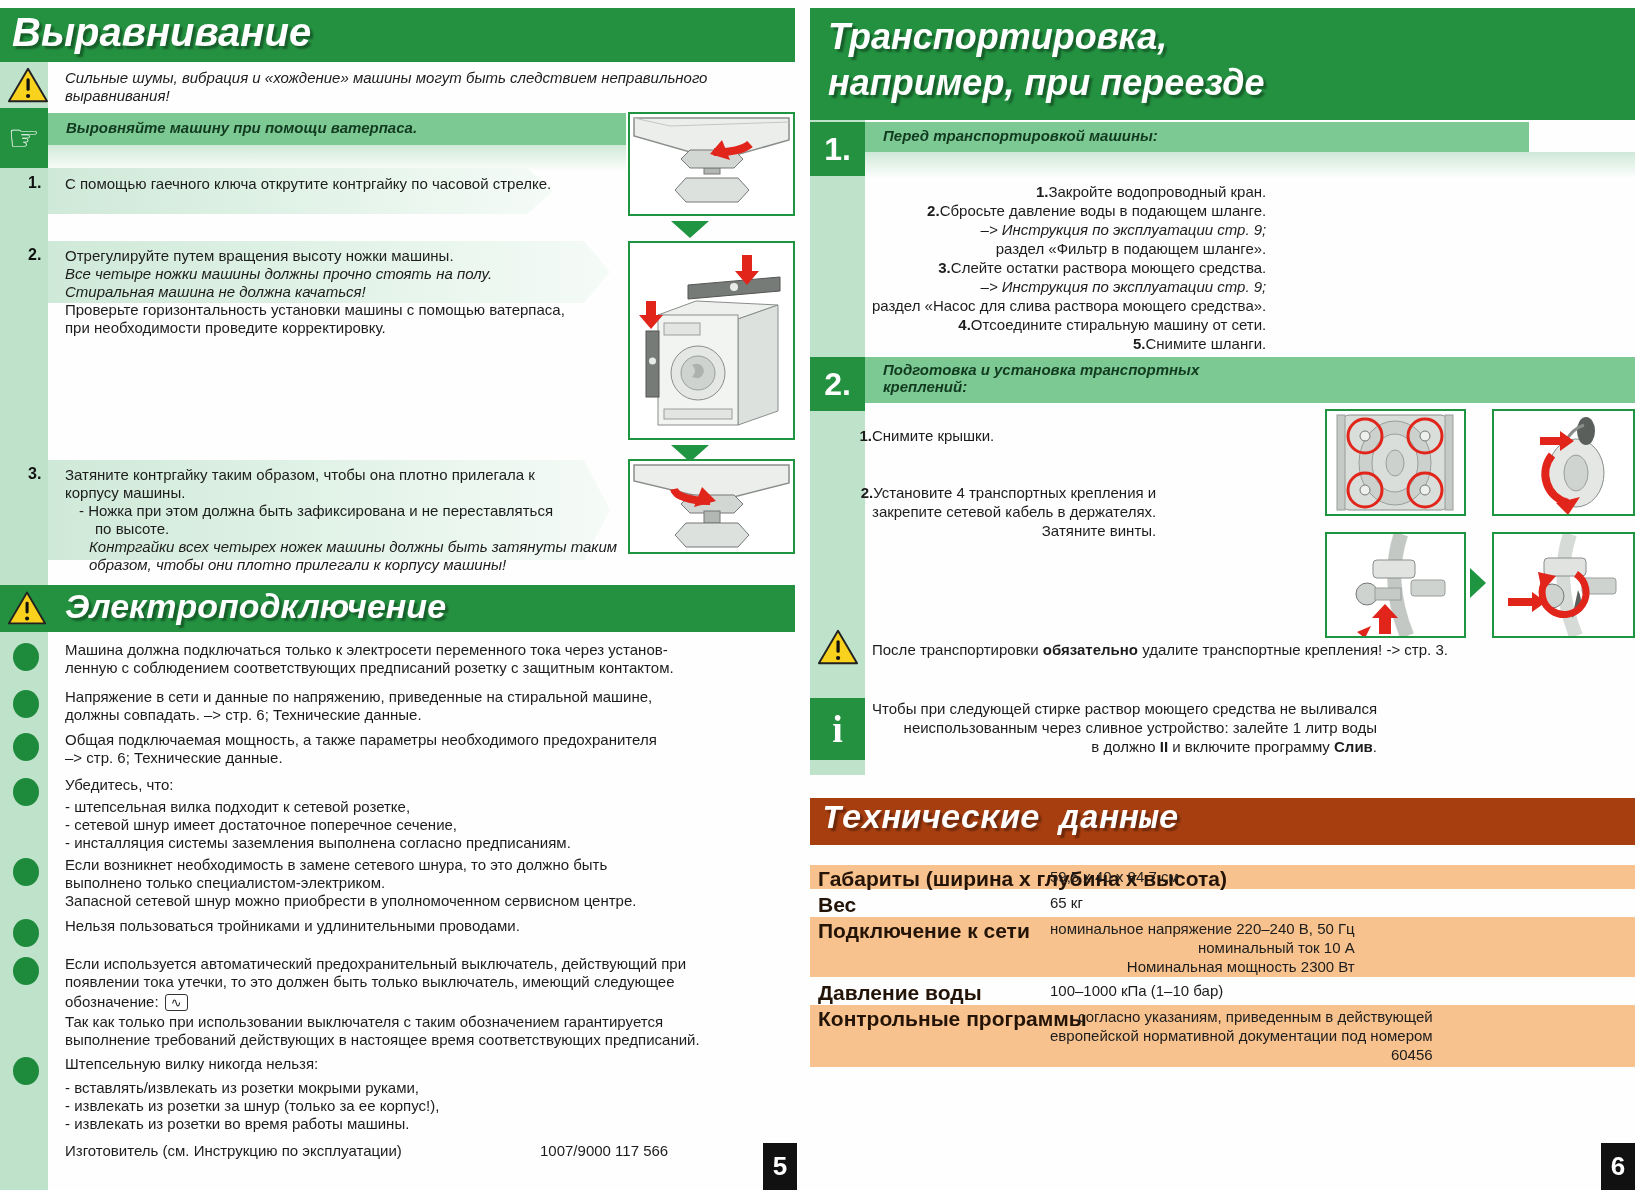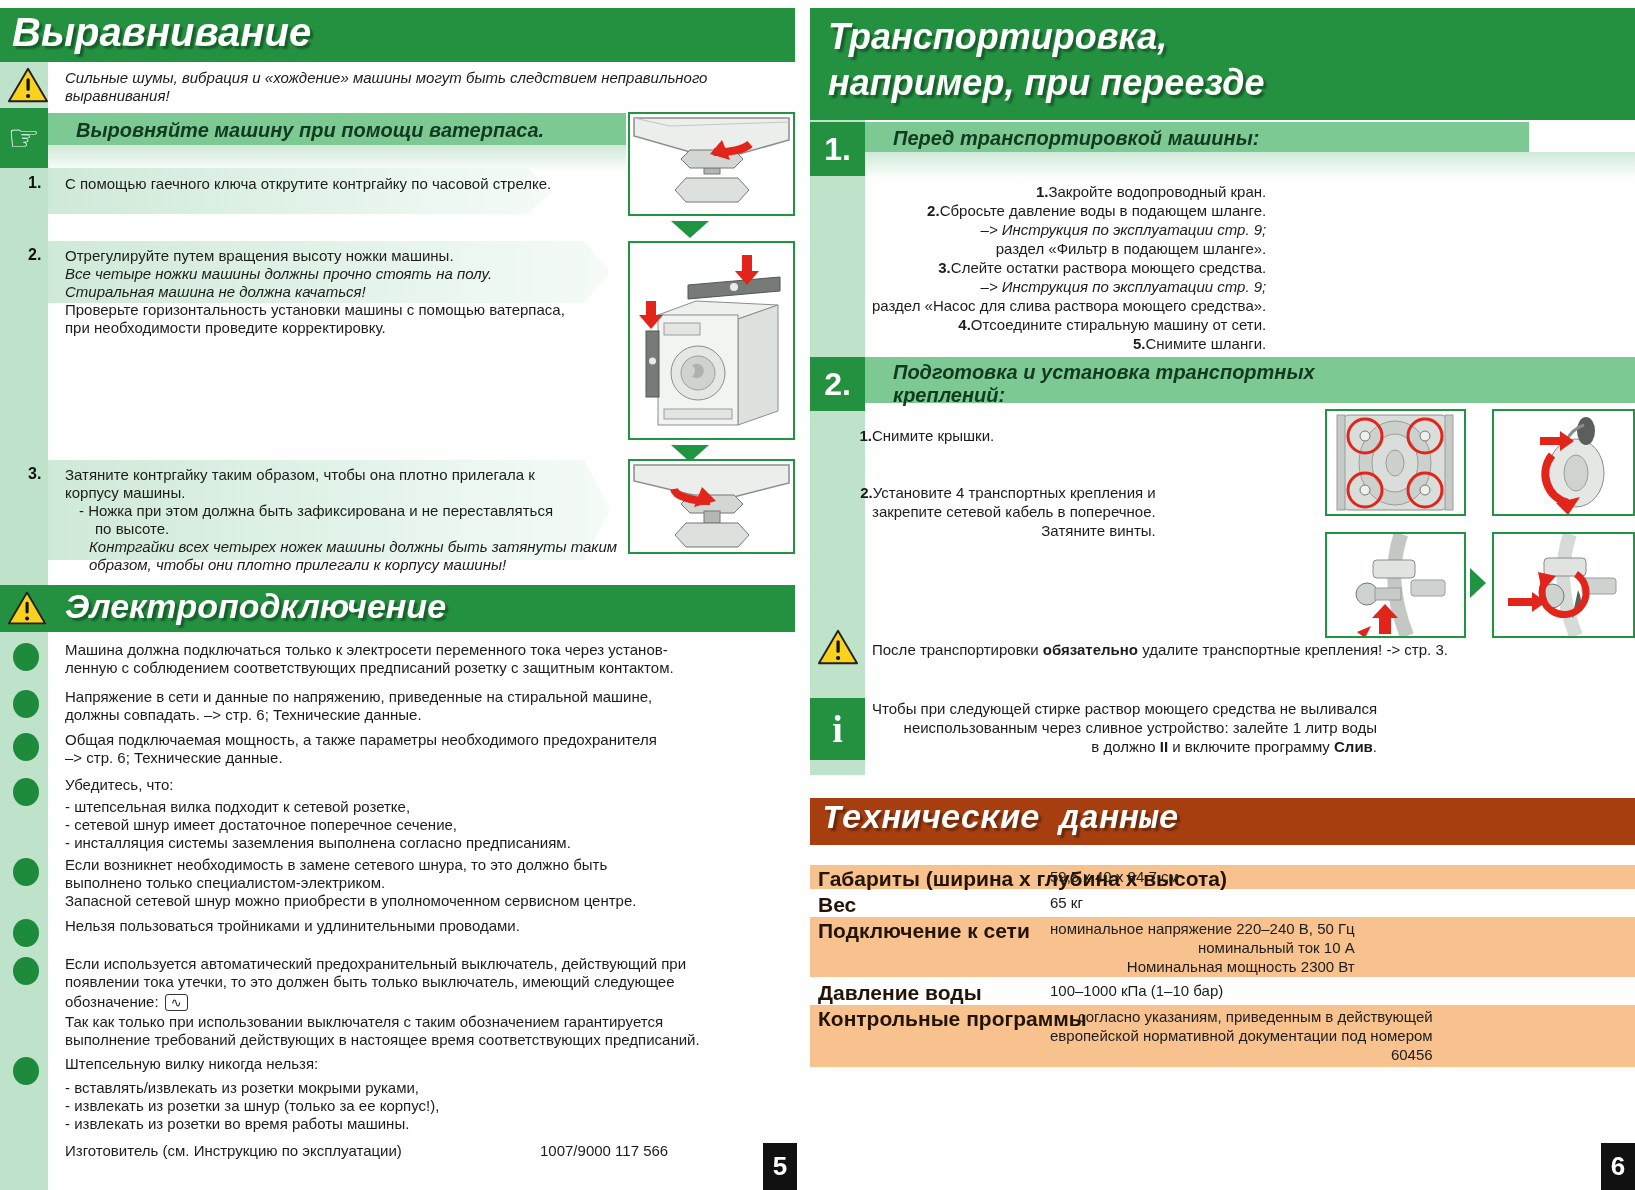--- a/index.html
+++ b/index.html
@@ -23,21 +23,21 @@
   .ind2{ padding-left:30px; }
   .ind3{ padding-left:24px; }
 
   .stepnum { position:absolute; font-size:16px; font-weight:bold; color:#111; }
 
   
   .band { position:absolute; background:linear-gradient(90deg,#cfe9d8 0%,#e9f6ee 70%,#f5fbf7 100%);
           clip-path:polygon(0 0, calc(100% - 26px) 0, 100% 50%, calc(100% - 26px) 100%, 0 100%); }
 
   .instr-bar { position:absolute; background:#7cc994; }
-  .instr-bar span { display:block; font-size:20px; font-weight:bold; font-style:italic; color:#113a1e; padding:6px 0 0 28px; }
+  .instr-bar span { display:block; font-size:15px; font-weight:bold; font-style:italic; color:#113a1e; padding:6px 0 0 18px; }
   .fade { position:absolute; background:linear-gradient(180deg,#cfe9d8 0%, rgba(244,250,246,0) 100%); }
 
   .icon-block { position:absolute; background:#239140; display:flex; align-items:center; justify-content:center; }
   .hand-glyph { font-family:"DejaVu Sans", sans-serif; color:#fff; font-size:36px; line-height:1; }
   .info-glyph { color:#fff; font-size:38px; font-weight:bold; font-family:"Liberation Serif", serif; line-height:1; }
   .bignum { color:#fff; font-size:32px; font-weight:bold; }
 
   .bullet { position:absolute; width:26px; height:28px; border-radius:50%; background:#1d8a3c; left:13px; }
 
   .imgbox { position:absolute; border:2px solid #1f9441; background:#fff; display:flex; align-items:center; justify-content:center; overflow:hidden; }
@@ -265,21 +265,21 @@
   <div class="instr-bar" style="left:865px;top:357px;width:770px;height:46px;">
     <span style="padding-top:4px;">Подготовка и установка транспортных</span>
     <span style="padding-top:0;">креплений:</span>
   </div>
 
   <div class="abs" style="left:828px;top:426px;">
     <div class="ln19"><span class="b" style="display:inline-block;width:44px;">1.</span><span>Снимите крышки.</span></div>
   </div>
   <div class="abs" style="left:828px;top:483px;">
     <div class="ln19"><span class="b" style="display:inline-block;width:44px;">2.</span><span>Установите 4 транспортных крепления и</span></div>
-    <div class="ln19" style="padding-left:44px;">закрепите сетевой кабель в поперечное.</div>
+    <div class="ln19" style="padding-left:44px;">закрепите сетевой кабель в держателях.</div>
     <div class="ln19" style="padding-left:44px;">Затяните винты.</div>
   </div>
 
   <div class="imgbox" style="left:1325px;top:409px;width:141px;height:107px;">
     <svg width="137" height="103" viewBox="0 0 137 103">
       <rect x="16" y="4" width="104" height="95" rx="6" fill="#dadedb" stroke="#8a8e8b"></rect>
       <rect x="10" y="4" width="8" height="95" fill="#c6cac7" stroke="#9a9e9b"></rect>
       <rect x="118" y="4" width="8" height="95" fill="#c6cac7" stroke="#9a9e9b"></rect>
       <ellipse cx="68" cy="52" rx="36" ry="42" fill="#cdd1ce" stroke="#9a9e9b"></ellipse>
       <ellipse cx="68" cy="52" rx="23" ry="29" fill="#dadedb" stroke="#9a9e9b"></ellipse>

